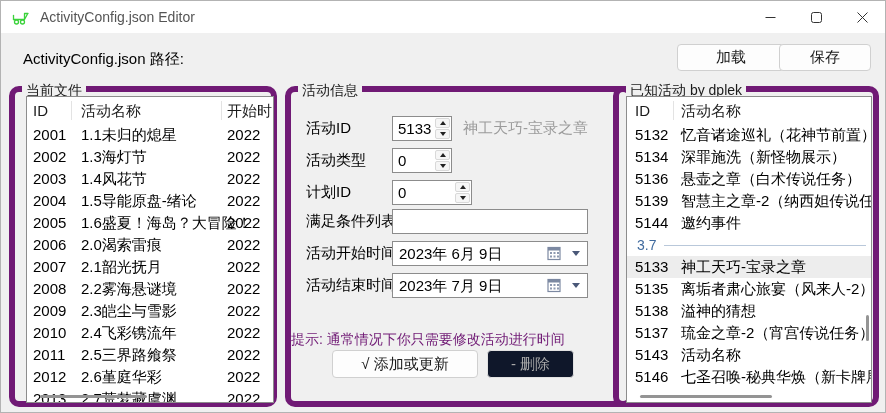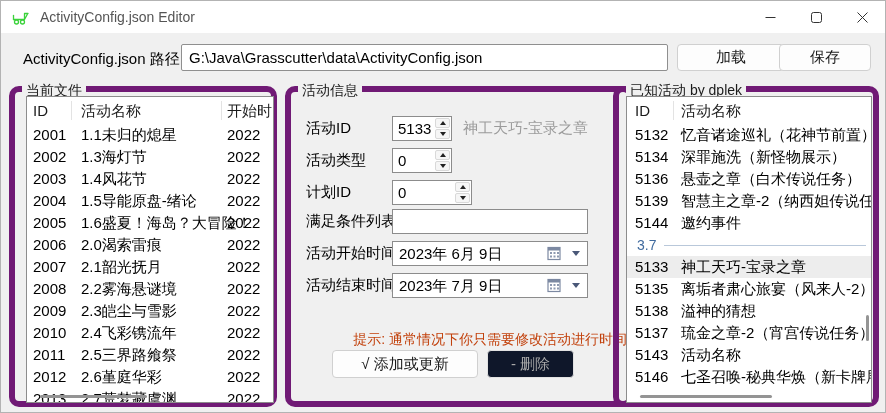--- a/index.html
+++ b/index.html
@@ -61,21 +61,21 @@
   .sb{flex:1;background:#f6f6f6;border:1px solid #d9d9d9;border-radius:2px;display:flex;align-items:center;justify-content:center;box-sizing:border-box;}
   .sb.up{margin-bottom:1px;}
   .tri-up{width:0;height:0;border-left:3px solid transparent;border-right:3px solid transparent;border-bottom:4px solid #222;}
   .tri-dn{width:0;height:0;border-left:3px solid transparent;border-right:3px solid transparent;border-top:4px solid #222;}
   .textfield{width:196px;font-size:15px;font-family:inherit;padding:0 5px;outline:none;border-radius:0;}
   .dtp{width:196px;}
   .dtp-text{position:absolute;left:6px;top:0;line-height:23px;font-size:15px;color:#000;white-space:nowrap;}
   .cal-icon{position:absolute;right:25px;top:4px;width:15px;height:15px;}
   .caret-down{position:absolute;right:7px;top:9px;width:0;height:0;border-left:4px solid transparent;border-right:4px solid transparent;border-top:5px solid #4a5878;}
   .fnote{position:absolute;left:172px;top:3px;font-size:15px;color:#9b9b9b;white-space:nowrap;}
-  .hint{position:absolute;left:0;right:0;top:239px;text-align:right;font-size:14px;color:#c2410c;white-space:nowrap;}
+  .hint{position:absolute;left:0;right:0;top:239px;text-align:left;font-size:14px;color:#701a75;white-space:nowrap;}
   .btn-add{position:absolute;left:41px;top:258px;width:146px;height:28px;}
   .btn-del{position:absolute;left:196px;top:258px;width:87px;height:28px;color:#a8a8a8;background:#0f172a;border-color:#e2e2e2;}
 </style>
 </head>
 <body>
 
 <div class="window">
 
   <div class="titlebar">
     <span class="app-icon">
@@ -102,21 +102,20 @@
       </button>
       <button class="wc">
         <svg width="11" height="11">
             <path d="M0.5 0.5 L10.5 10.5 M10.5 0.5 L0.5 10.5" stroke="#333" stroke-width="1" fill="none"></path>
           </svg>
       </button>
     </div>
   </div>
 
   <span class="plabel">ActivityConfig.json 路径:</span>
-  <input class="pinput" value="G:\Java\Grasscutter\data\ActivityConfig.json" style="">
   <button class="btn btn-load">加载</button>
   <button class="btn btn-save">保存</button>
 
   <div class="gb gb1">
     <span class="gb-label">当前文件</span>
     <div class="lv lv-left">
       <div class="lv-head">
         <span class="hc hc0">ID</span>
         <span class="hc hc1">活动名称</span>
         <span class="hc hc2">开始时间</span>

